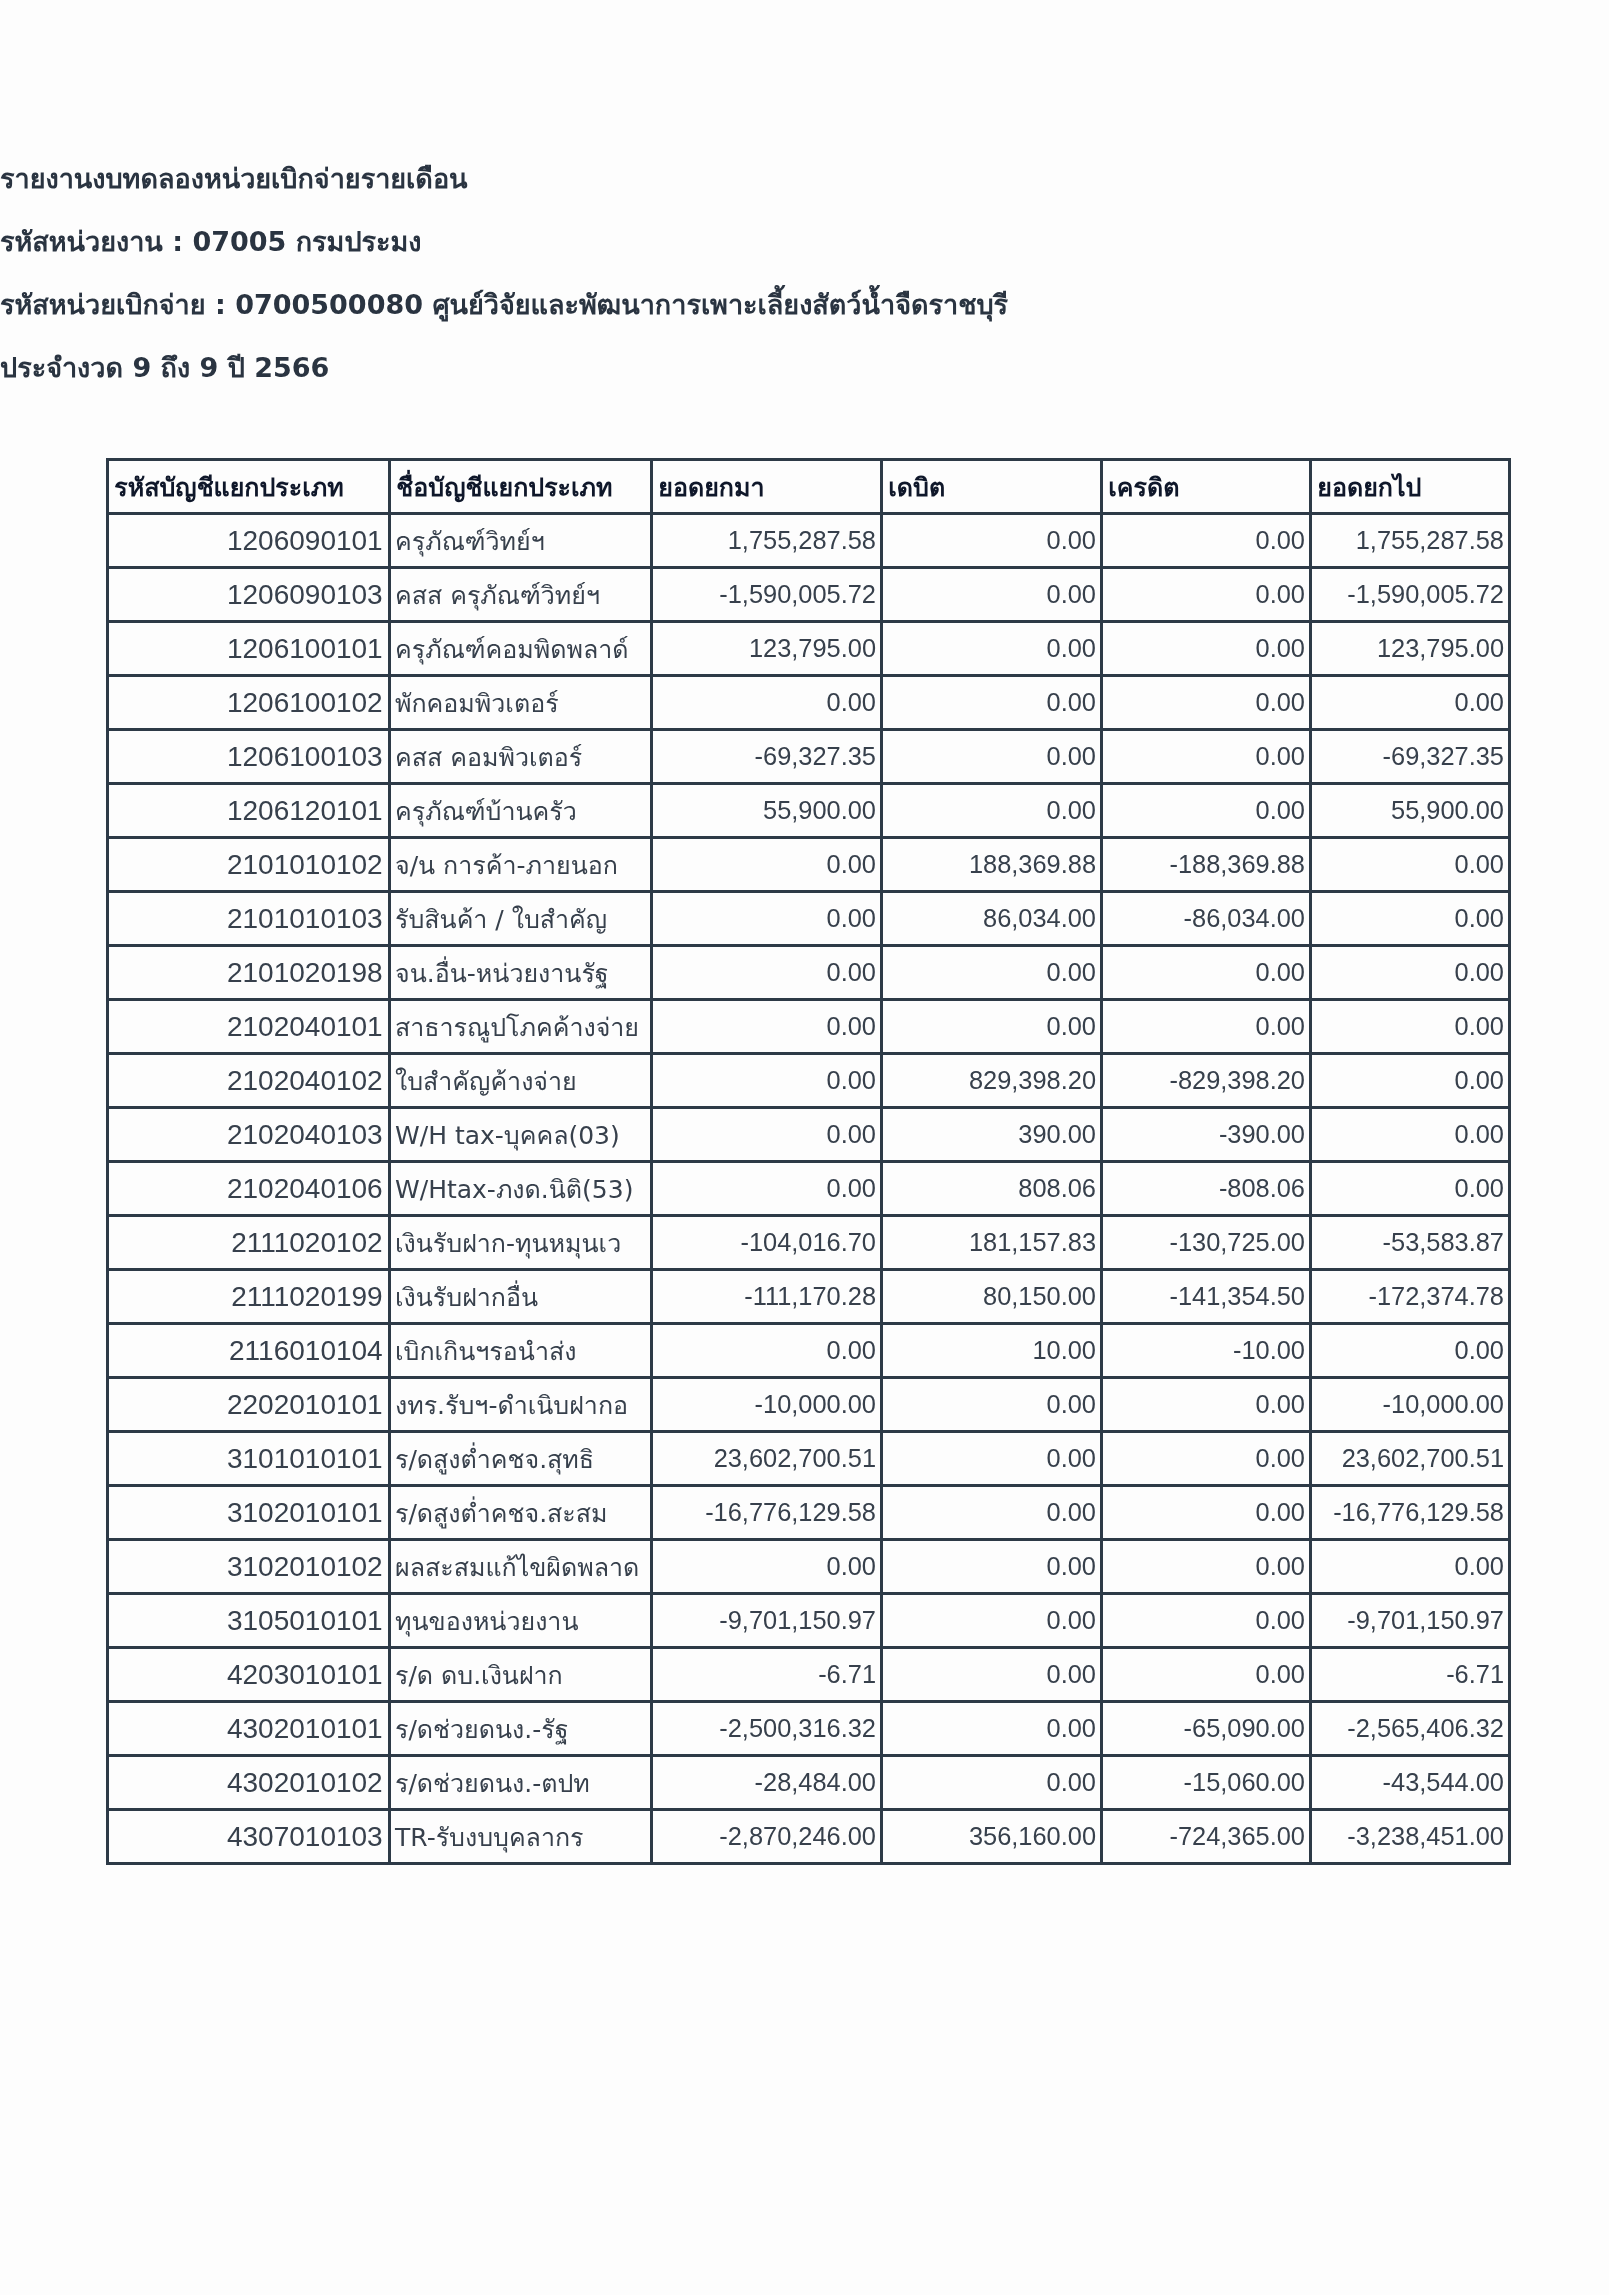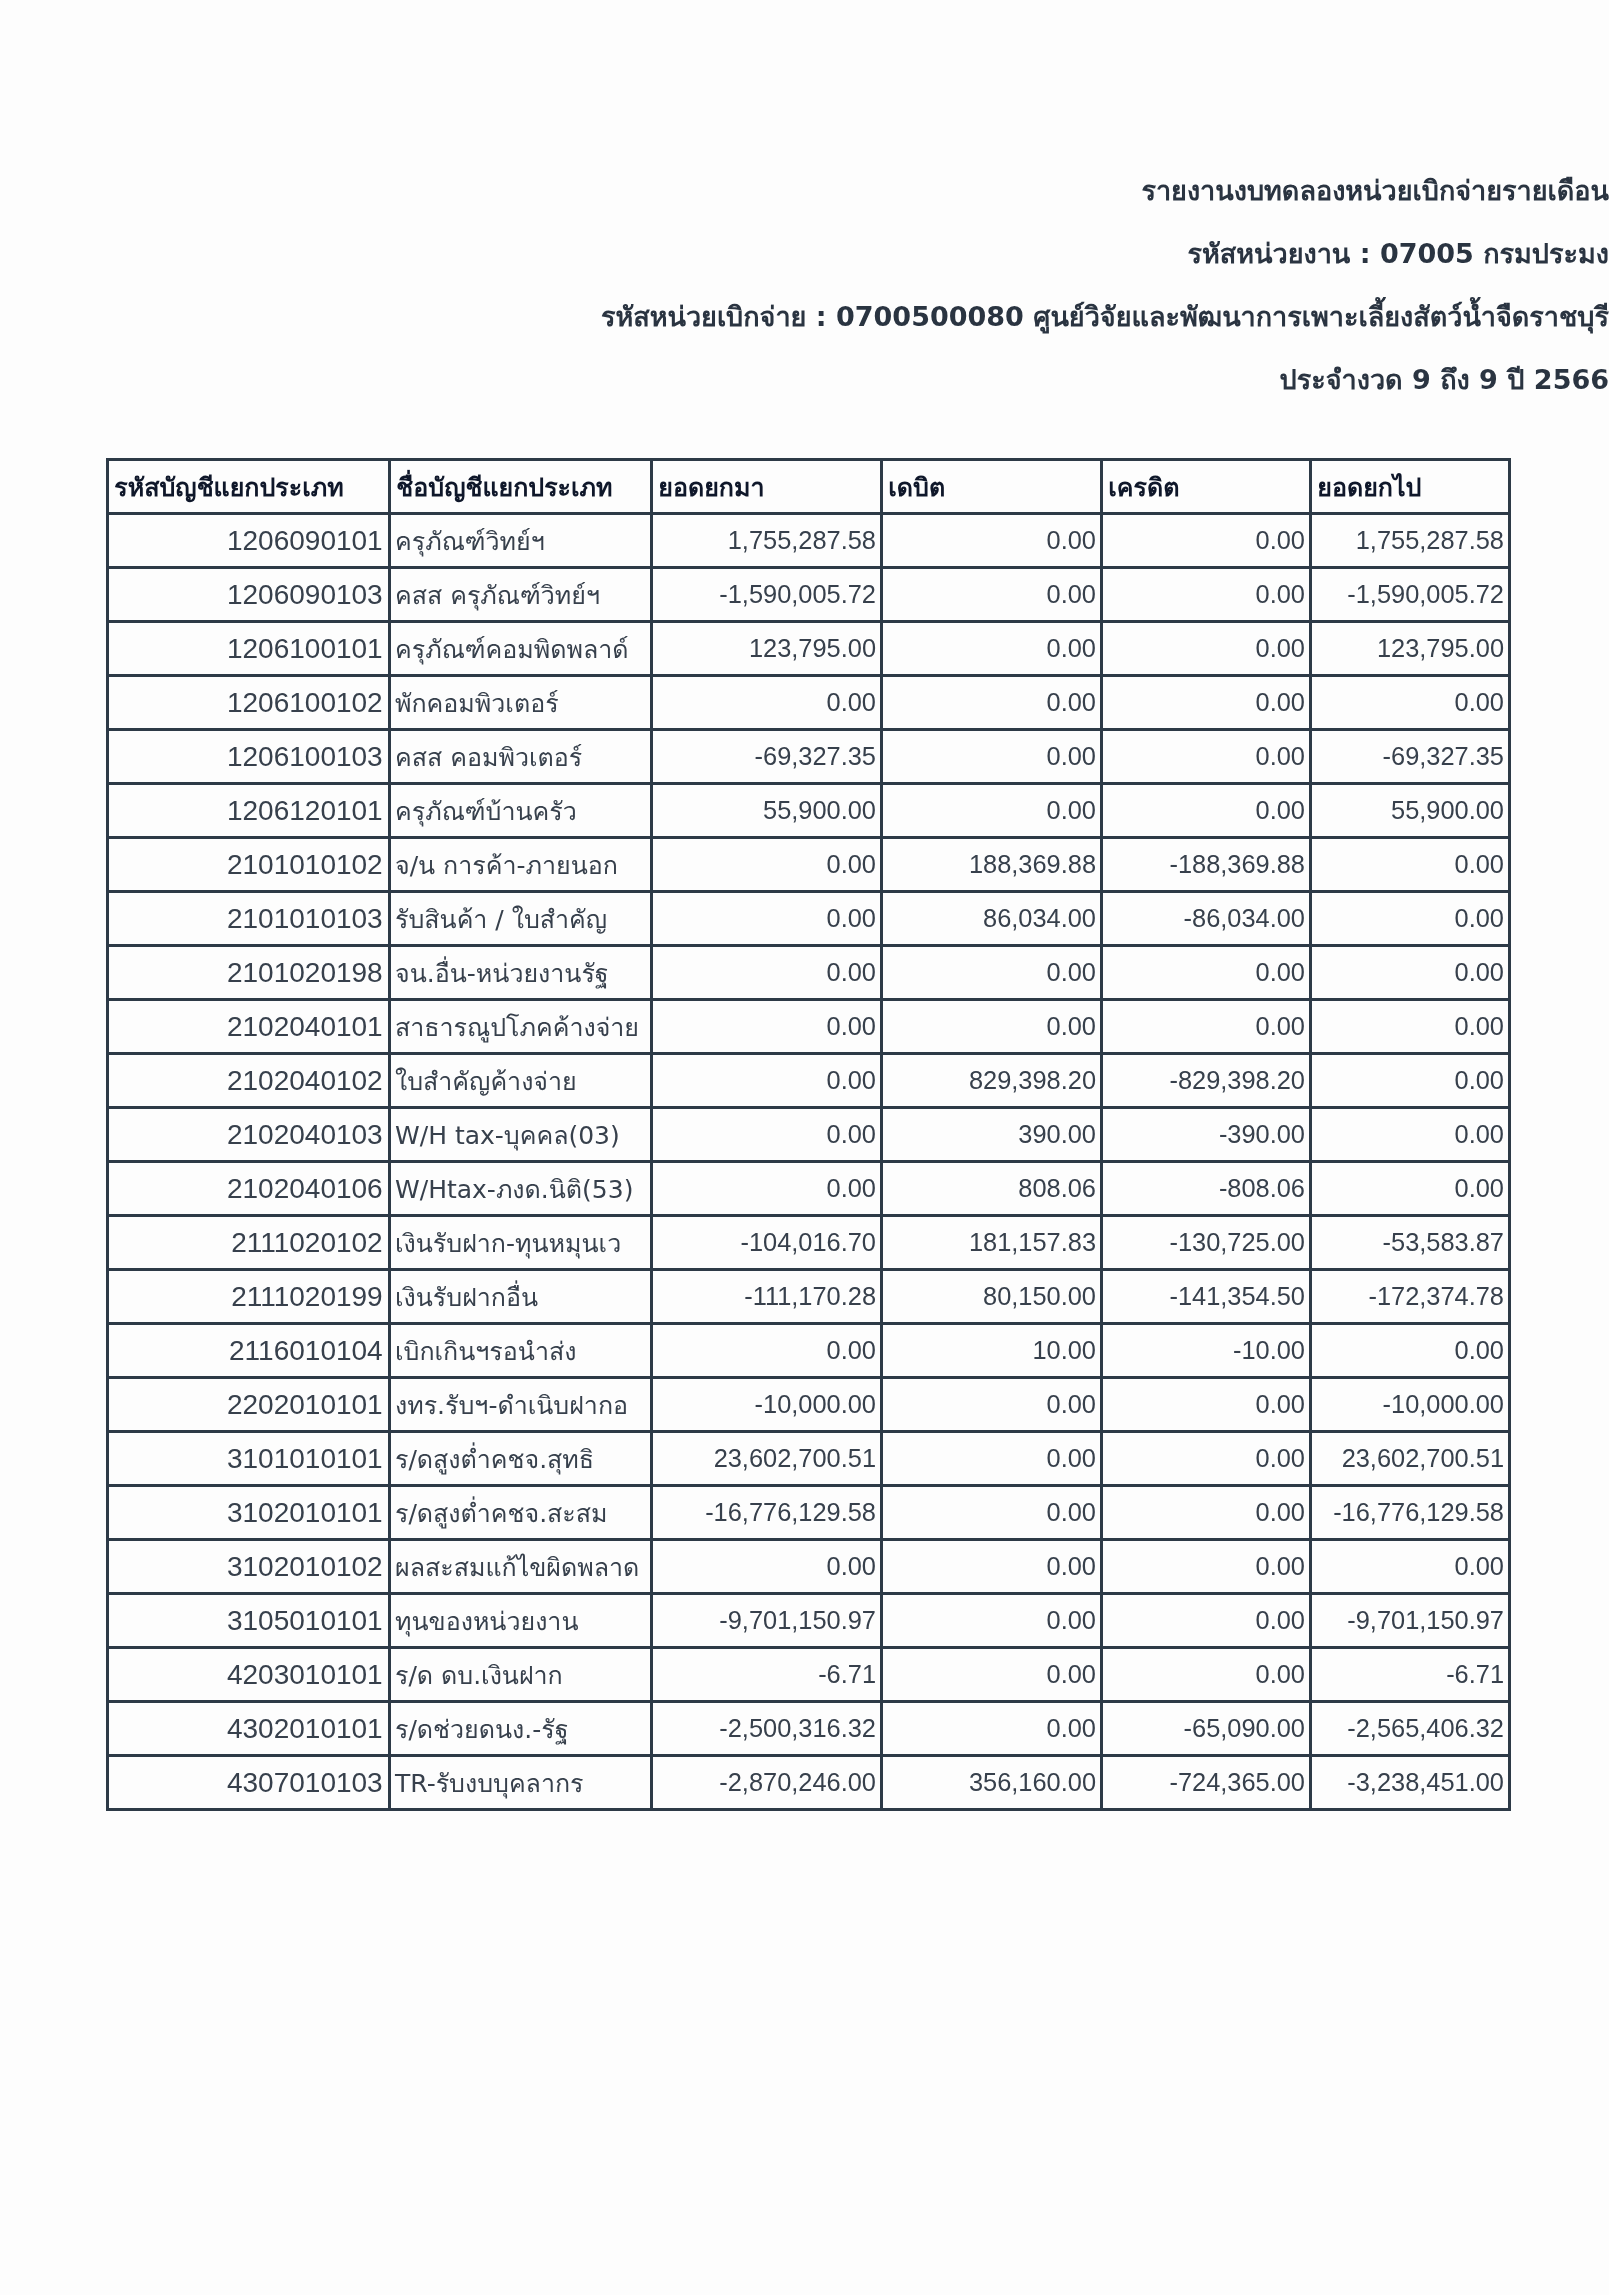--- a/index.html
+++ b/index.html
@@ -6,26 +6,25 @@
   body {
     width: 1609px; height: 2295px;
     background: #fdfdfd;
     font-family: "DejaVu Sans", "Liberation Sans", sans-serif;
     color: #2b3440;
     position: relative;
     overflow: hidden;
   }
   .heading {
     position: absolute; left: 0; width: 1609px;
-    text-align: right;
+    text-align: left;
     font-weight: bold;
     font-size: 27px;
     color: #2a3441;
     line-height: 40px;
-    margin-top: 12px;
   }
   #h1 { top: 159px; }
   #h2 { top: 222px; }
   #h3 { top: 285px; }
   #h4 { top: 348px; }
   table {
     position: absolute;
     left: 106px; top: 458px;
     width: 1402px;
     border-collapse: collapse;
@@ -264,20 +263,28 @@
       </tr>
       <tr>
         <td class="code">4302010101</td>
         <td class="name">ร/ดช่วยดนง.-รัฐ</td>
         <td class="num">-2,500,316.32</td>
         <td class="num">0.00</td>
         <td class="num">-65,090.00</td>
         <td class="num">-2,565,406.32</td>
       </tr>
       <tr>
+        <td class="code">4302010102</td>
+        <td class="name">ร/ดช่วยดนง.-ตปท</td>
+        <td class="num">-28,484.00</td>
+        <td class="num">0.00</td>
+        <td class="num">-15,060.00</td>
+        <td class="num">-43,544.00</td>
+      </tr>
+      <tr>
         <td class="code">4307010103</td>
         <td class="name">TR-รับงบบุคลากร</td>
         <td class="num">-2,870,246.00</td>
         <td class="num">356,160.00</td>
         <td class="num">-724,365.00</td>
         <td class="num">-3,238,451.00</td>
       </tr>
     </tbody>
 </table>
 

